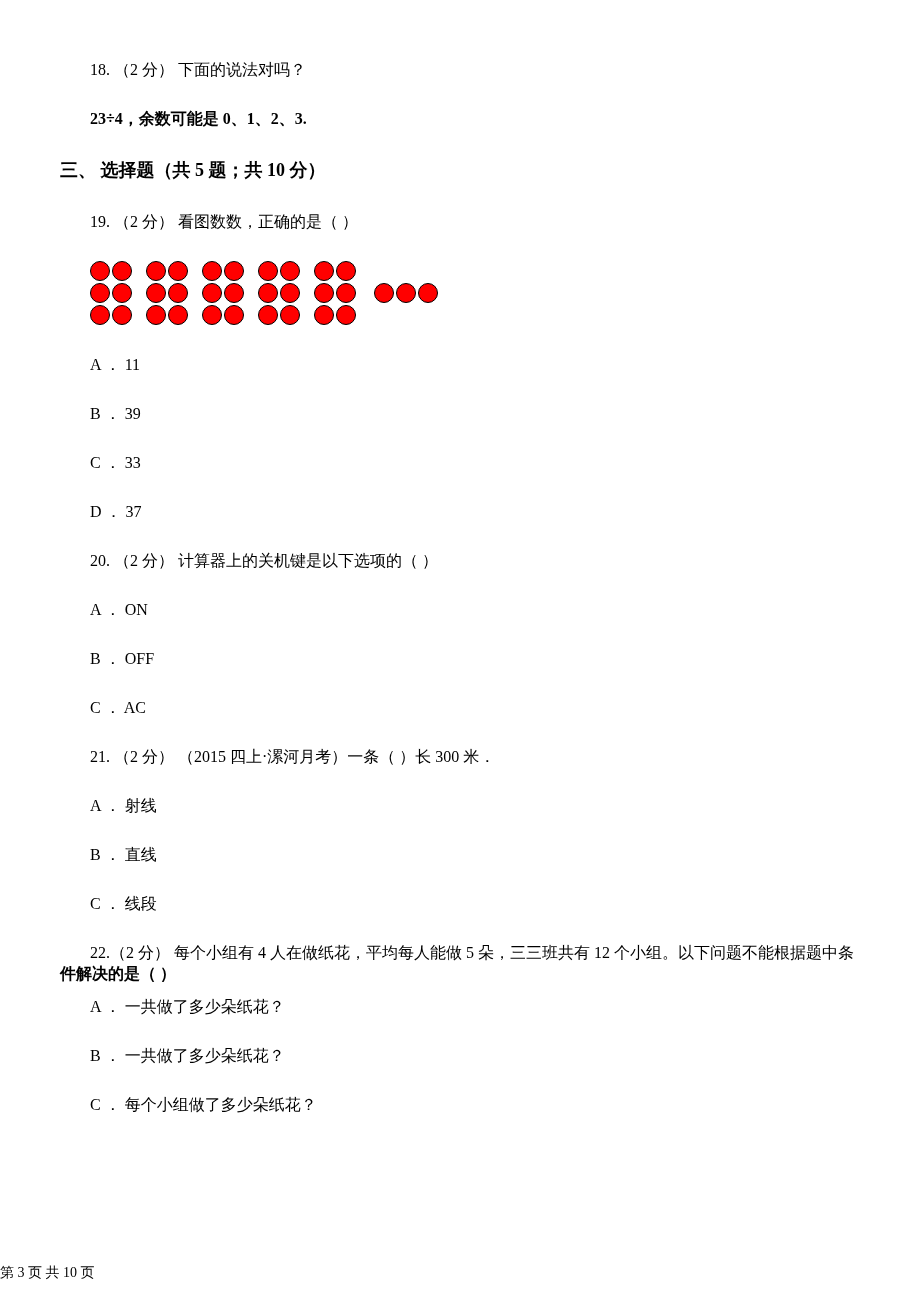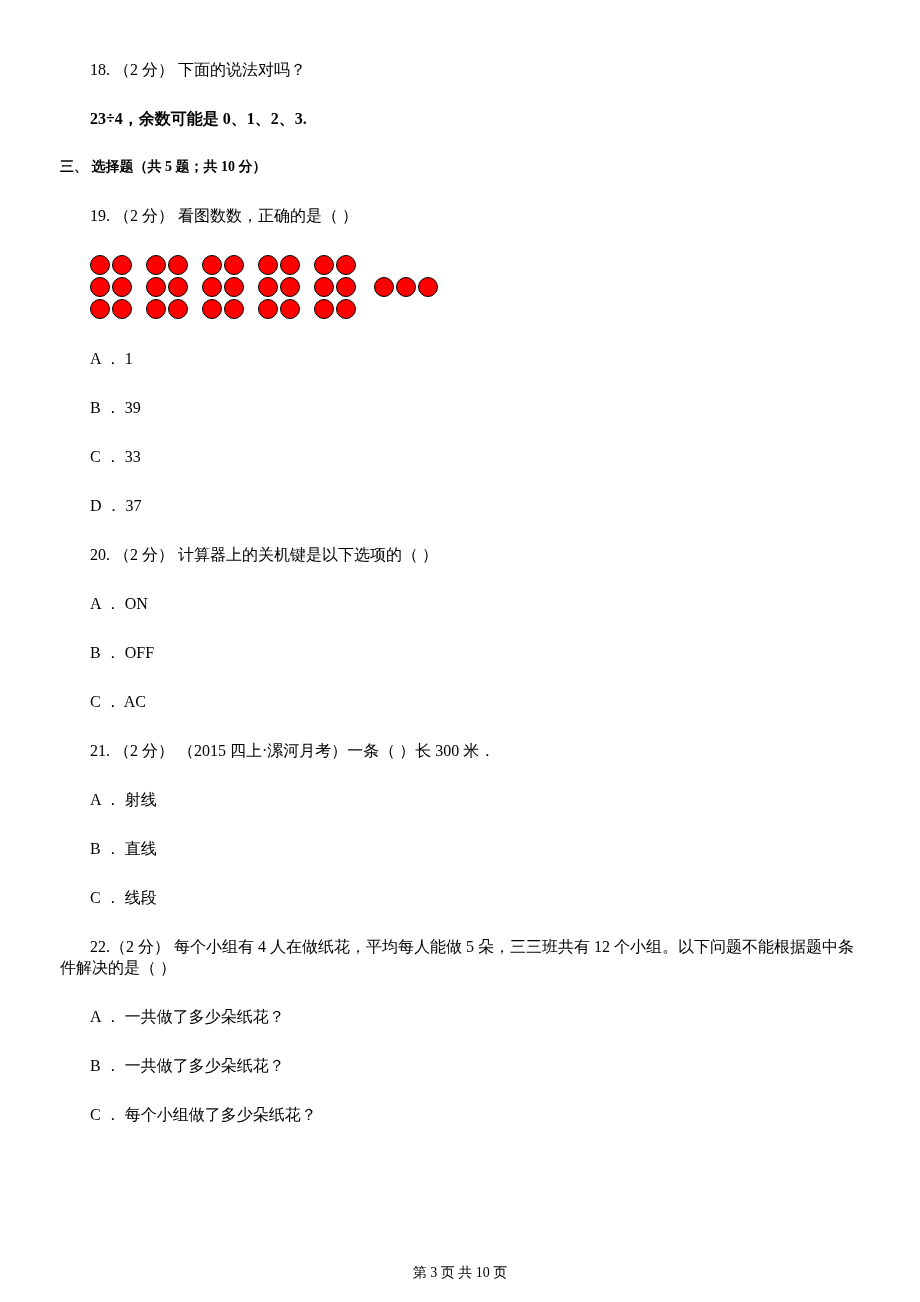--- a/index.html
+++ b/index.html
@@ -17,21 +17,21 @@
       padding-left: 30px;
       margin-bottom: 28px;
     }
     .question-detail {
       padding-left: 30px;
       margin-bottom: 28px;
       font-weight: bold;
     }
     .section-header {
       font-weight: bold;
-      font-size: 14px;
+      font-size: 18px;
       margin-bottom: 30px;
       margin-top: 10px;
     }
     .option {
       padding-left: 30px;
       margin-bottom: 28px;
     }
     .dots-image {
       padding-left: 30px;
       margin-bottom: 28px;
@@ -59,29 +59,29 @@
       display: inline-block;
       vertical-align: top;
       margin-top: 22px;
       margin-left: 4px;
     }
     .page-footer {
       position: absolute;
       bottom: 20px;
       left: 0;
       width: 100%;
-      text-align: center;
       font-size: 14px;
     }
     .q22-text {
       padding-left: 30px;
     }
     .q22-cont {
       padding-left: 0;
-      margin-bottom: 28px;
+      margin-bottom: 12px;
+      font-weight: bold;
     }
   </style>
 </head>
 <body>
 
 <div class="question-text">18. （2 分） 下面的说法对吗？</div>
 <div class="question-detail">23÷4，余数可能是 0、1、2、3.</div>
 
 <div class="section-header">三、 选择题（共 5 题；共 10 分）</div>
 
@@ -111,21 +111,21 @@
   <span class="dot-group">
     <span class="dot-row"><span class="dot"></span><span class="dot"></span></span>
     <span class="dot-row"><span class="dot"></span><span class="dot"></span></span>
     <span class="dot-row"><span class="dot"></span><span class="dot"></span></span>
   </span>
   <span class="extra-dots">
     <span class="dot"></span><span class="dot"></span><span class="dot"></span>
   </span>
 </div>
 
-<div class="option">A ． 1</div>
+<div class="option">A ． 11</div>
 <div class="option">B ． 39</div>
 <div class="option">C ． 33</div>
 <div class="option">D ． 37</div>
 
 <div class="question-text">20. （2 分） 计算器上的关机键是以下选项的（    ）</div>
 <div class="option">A ． ON</div>
 <div class="option">B ． OFF</div>
 <div class="option">C ． AC</div>
 
 <div class="question-text">21. （2 分） （2015 四上·漯河月考）一条（    ）长 300 米．</div>

